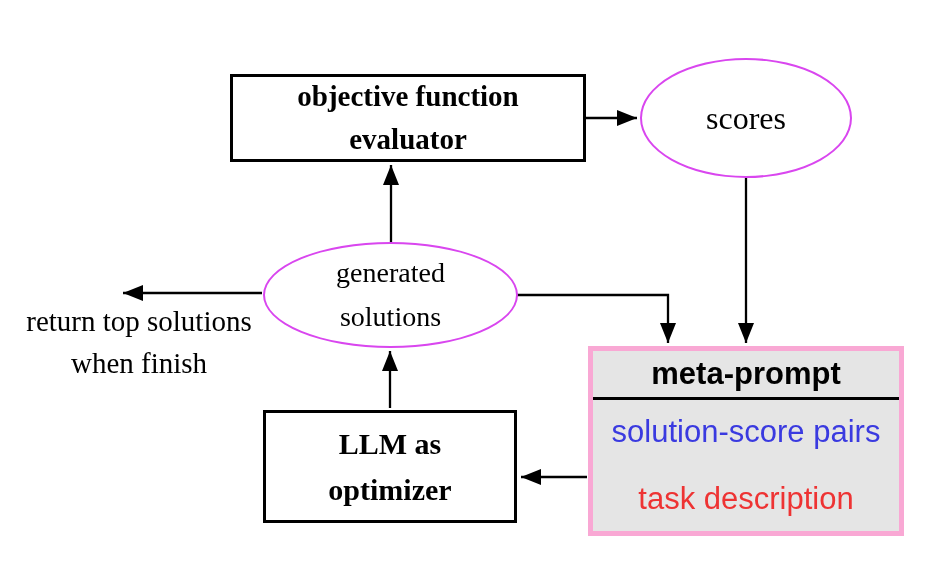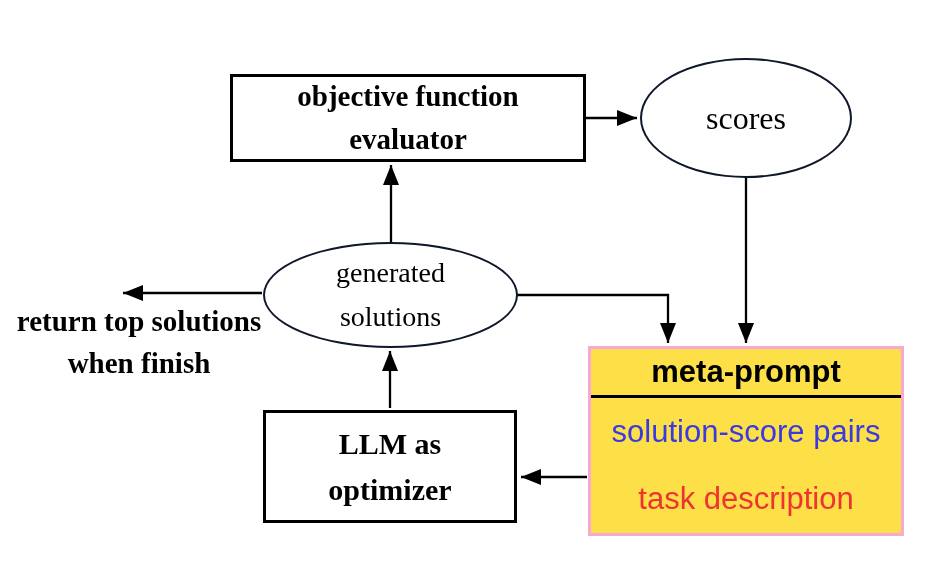--- a/index.html
+++ b/index.html
@@ -30,21 +30,21 @@
     align-items: center;
     justify-content: center;
     text-align: center;
     background: #ffffff;
     white-space: pre-line;
   }
   .rect-box {
     border: 3px solid #000000;
   }
   .ellipse {
-    border: 2px solid #0f172a;
+    border: 2px solid #d946ef;
     border-radius: 50%;
   }
   .evaluator-box {
     left: 230px; top: 74px;
     width: 356px; height: 88px;
     font-size: 29px;
     font-weight: bold;
     line-height: 43px;
   }
   .scores-ellipse {
@@ -64,22 +64,22 @@
     width: 254px; height: 113px;
     font-size: 30px;
     font-weight: bold;
     line-height: 46px;
   }
   .meta-box {
     position: absolute;
     box-sizing: border-box;
     left: 588px; top: 346px;
     width: 316px; height: 190px;
-    border: 3px solid #f9a8d4;
-    background: #fde047;
+    border: 5px solid #f9a8d4;
+    background: #e5e5e5;
     display: flex;
     flex-direction: column;
     font-family: "Liberation Sans", sans-serif;
   }
   .meta-header {
     box-sizing: border-box;
     height: 49px;
     border-bottom: 3px solid #000000;
     display: flex;
     align-items: center;
@@ -98,21 +98,20 @@
     font-size: 31px;
   }
   .return-label {
     position: absolute;
     left: 0px; top: 300px;
     width: 278px;
     text-align: center;
     font-size: 29px;
     line-height: 42px;
     white-space: pre-line;
-    font-weight: bold;
   }
 </style>
 </head>
 <body>
 
 <div class="canvas">
 
   <svg class="arrows-layer" viewBox="0 0 930 564" xmlns="http://www.w3.org/2000/svg">
     <defs>
       <marker id="arrowhead" markerUnits="userSpaceOnUse" markerWidth="22" markerHeight="18" refX="20" refY="8" orient="auto">

